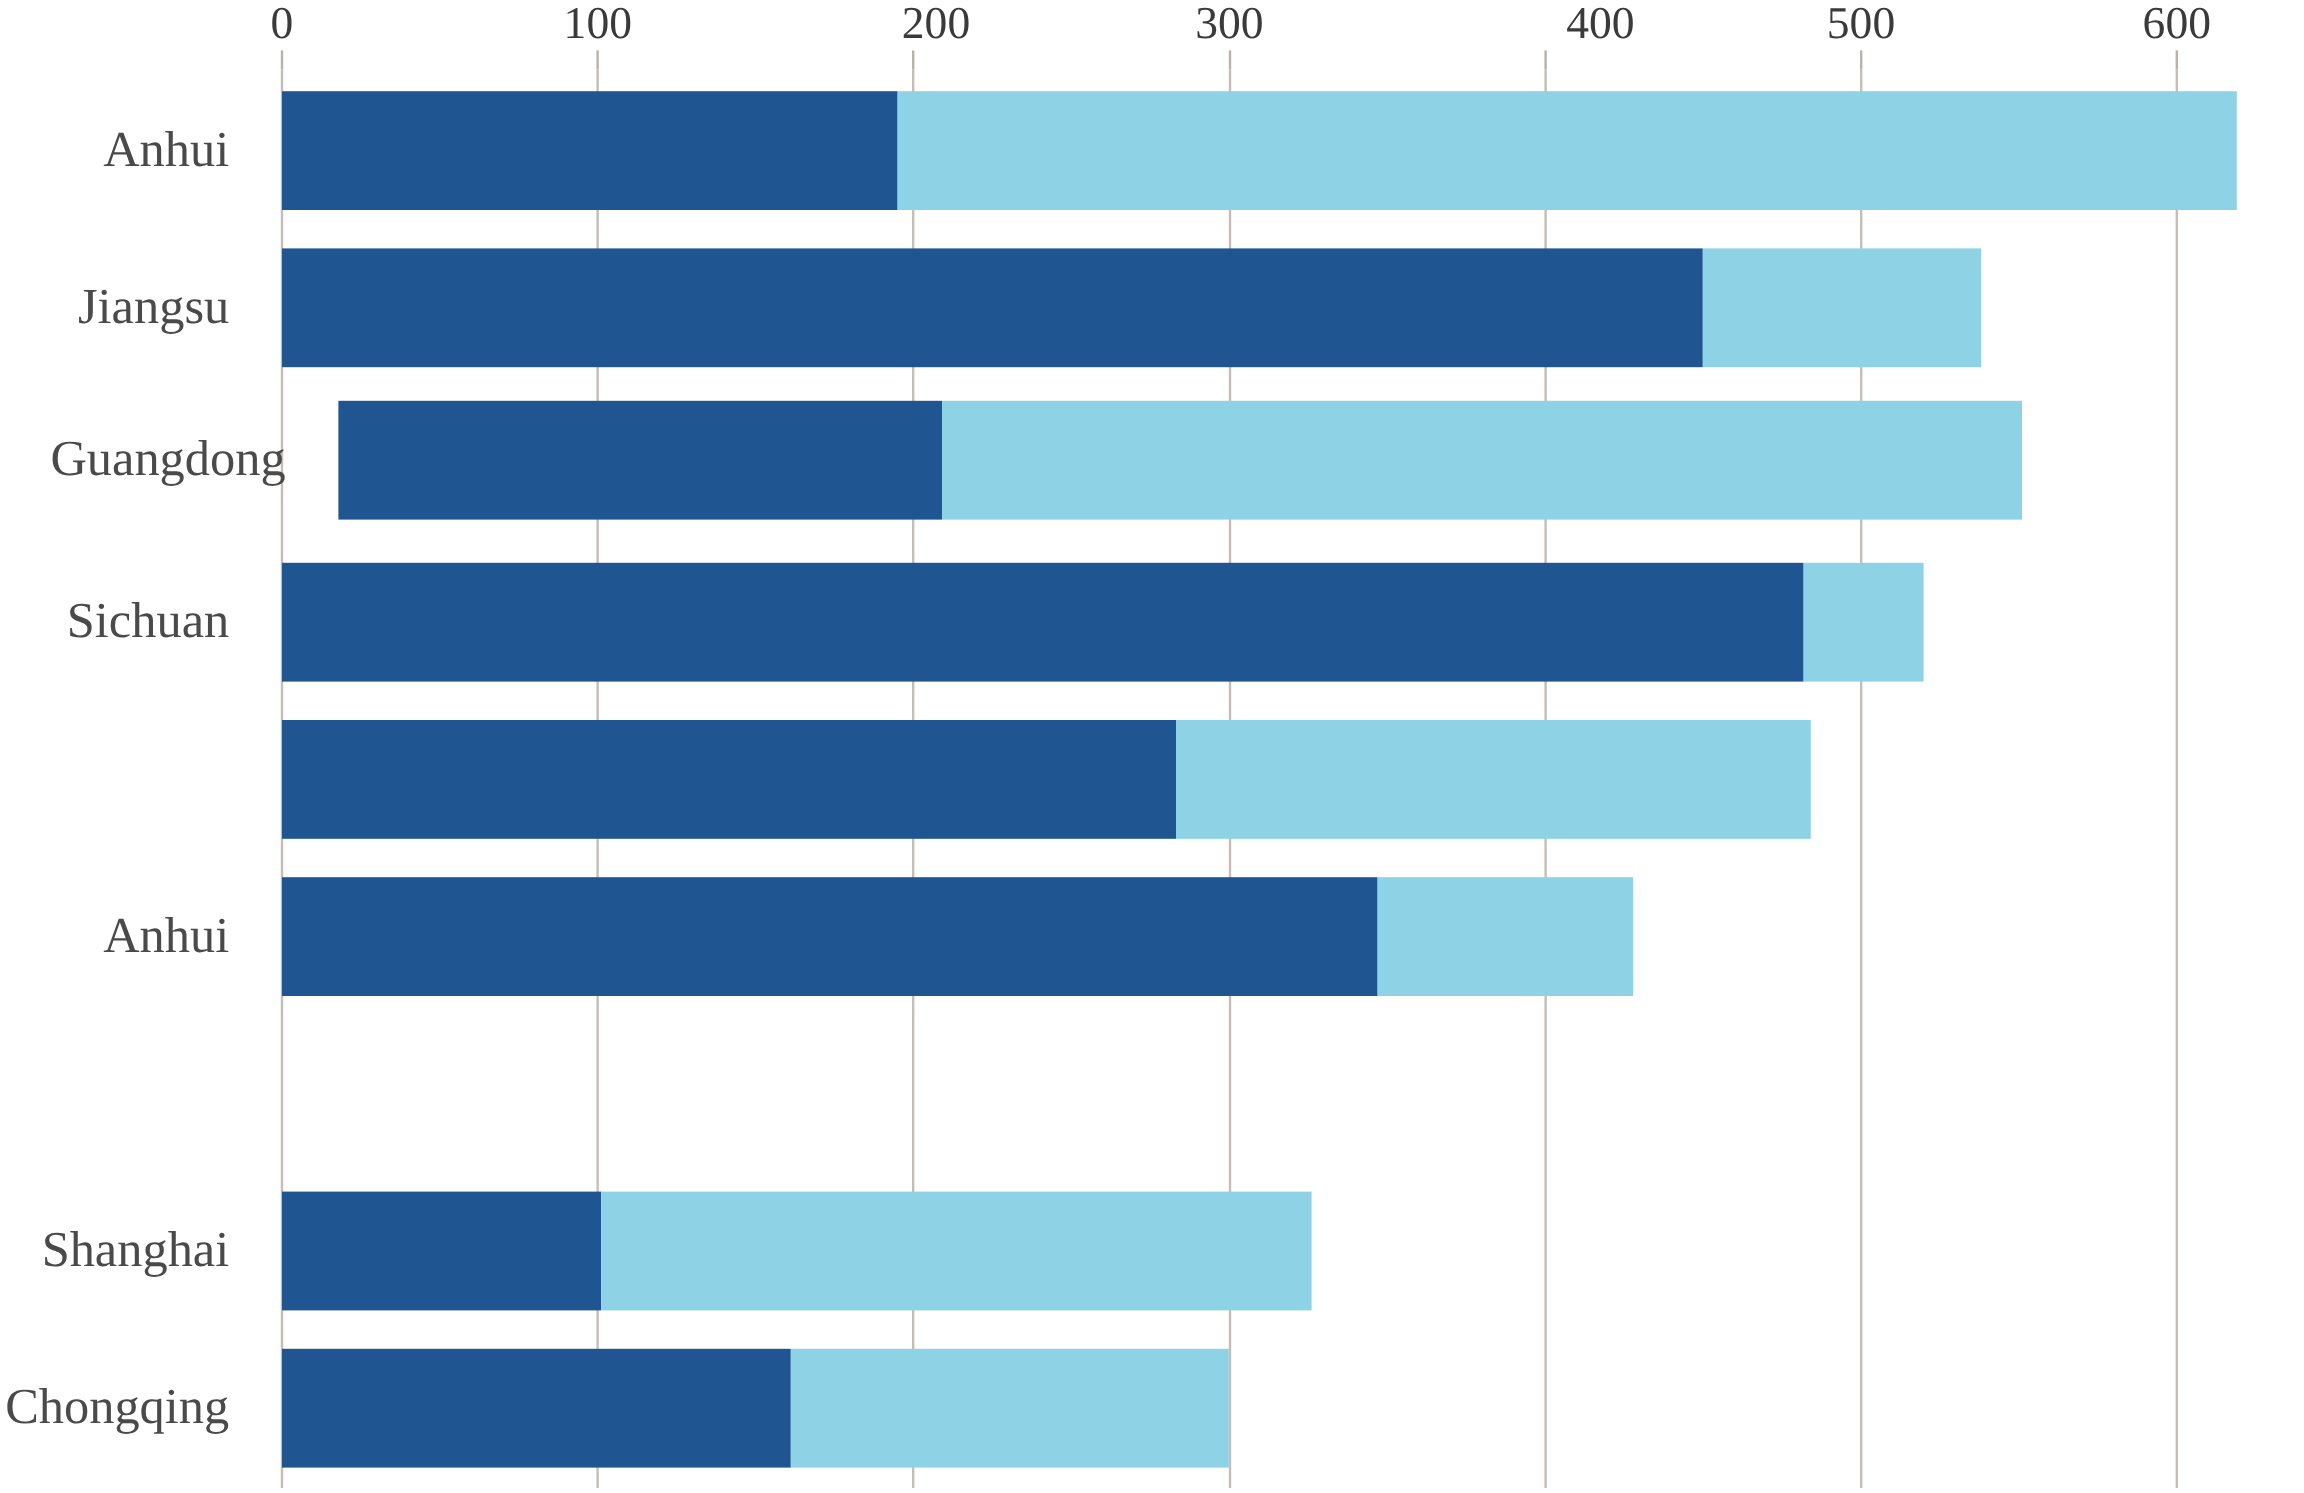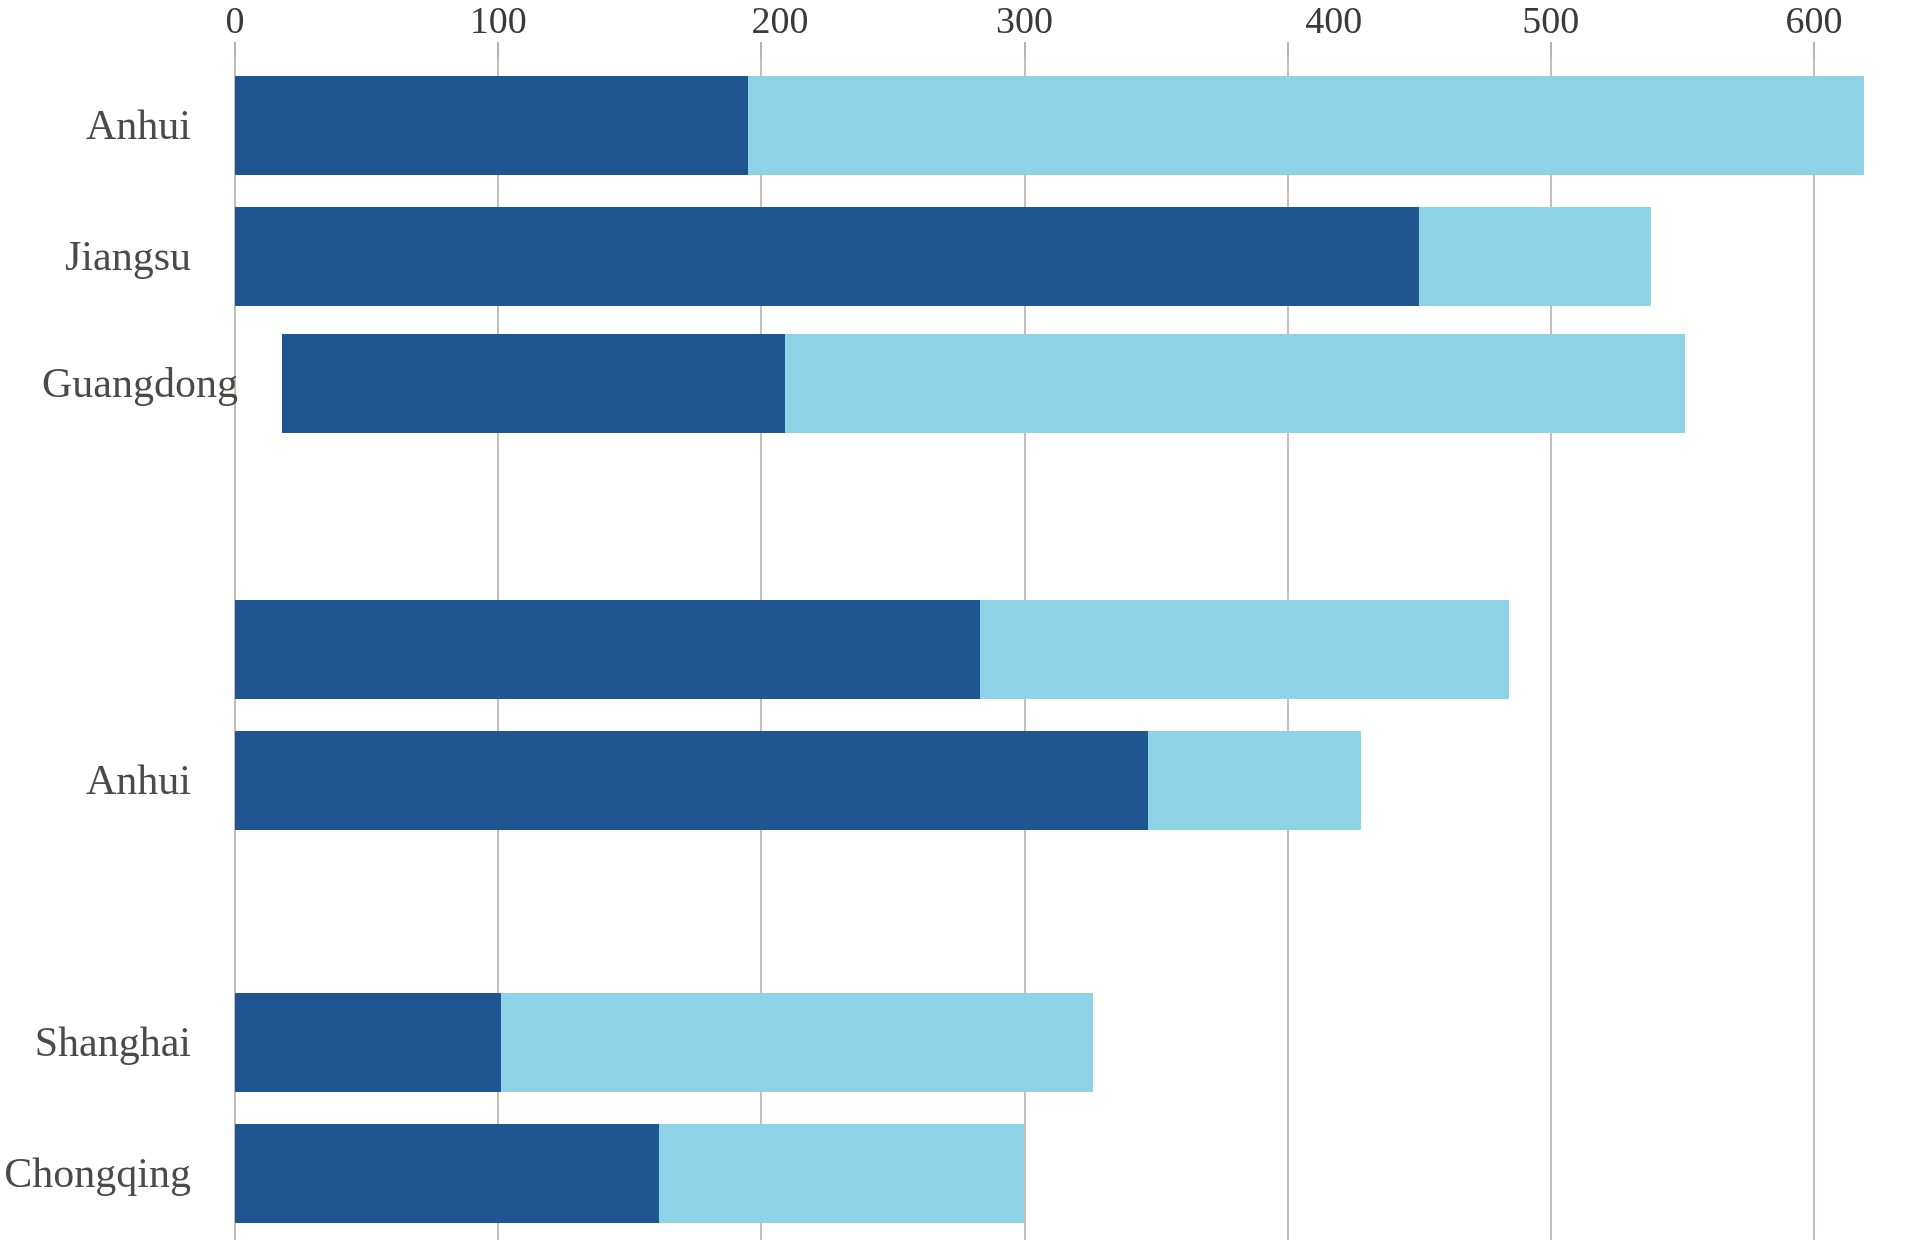--- a/index.html
+++ b/index.html
@@ -156,20 +156,27 @@
             <div class="seg seg-2" style="background: rgb(142, 210, 230); left: 1419.25px; width: 231.587px;"></div>
           </div>
         </div>
         <div class="bar-row" style="top: 260px; margin-left: 47px;">
           <div class="cat-label">Guangdong</div>
           <div class="bar-track">
             <div class="seg seg-1" style="background: rgb(31, 85, 144); left: 235px; width: 502.648px;"></div>
             <div class="seg seg-2" style="background: rgb(142, 210, 230); left: 737.648px; width: 900.03px;"></div>
           </div>
         </div>
+        <div class="bar-row" style="top: 395px;">
+          <div class="cat-label">Sichuan</div>
+          <div class="bar-track">
+            <div class="seg seg-1" style="background: rgb(31, 85, 144); left: 235px; width: 1268.46px;"></div>
+            <div class="seg seg-2" style="background: rgb(142, 210, 230); left: 1503.46px; width: 100.003px;"></div>
+          </div>
+        </div>
         <div class="bar-row" style="top: 526px;">
           <div class="bar-track">
             <div class="seg seg-1" style="background: rgb(31, 85, 144); left: 235px; width: 744.762px;"></div>
             <div class="seg seg-2" style="background: rgb(142, 210, 230); left: 979.762px; width: 528.965px;"></div>
           </div>
         </div>
         <div class="bar-row" style="top: 657px;">
           <div class="cat-label">Anhui</div>
           <div class="bar-track">
             <div class="seg seg-1" style="background: rgb(31, 85, 144); left: 235px; width: 913.188px;"></div>

